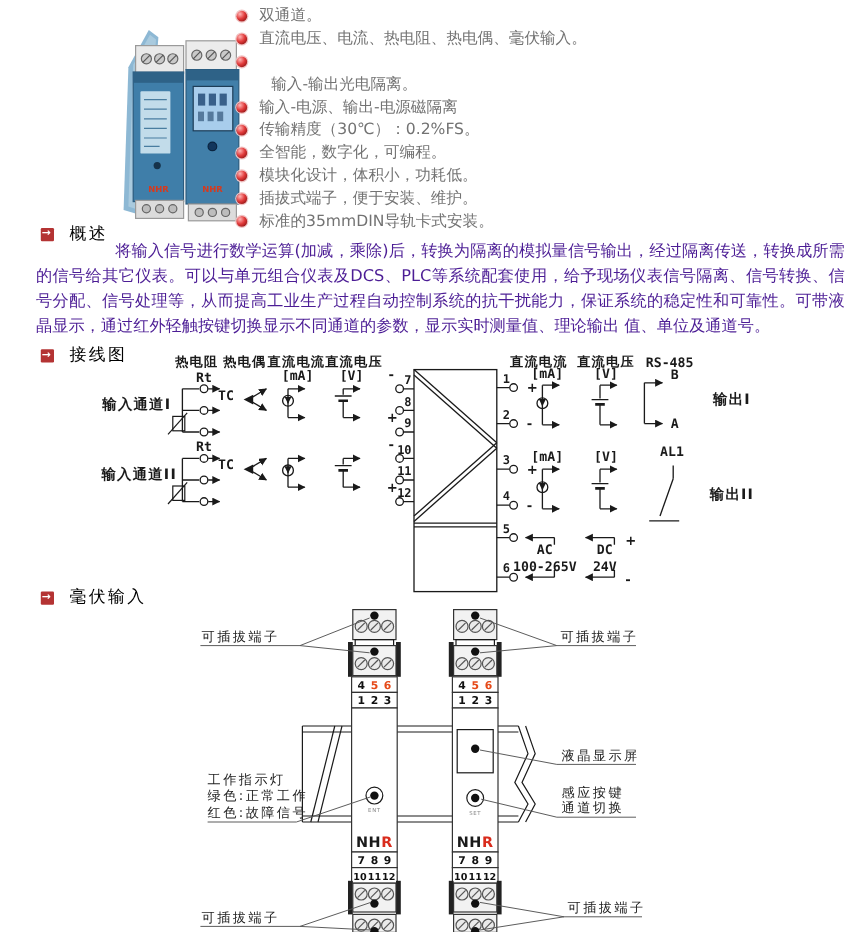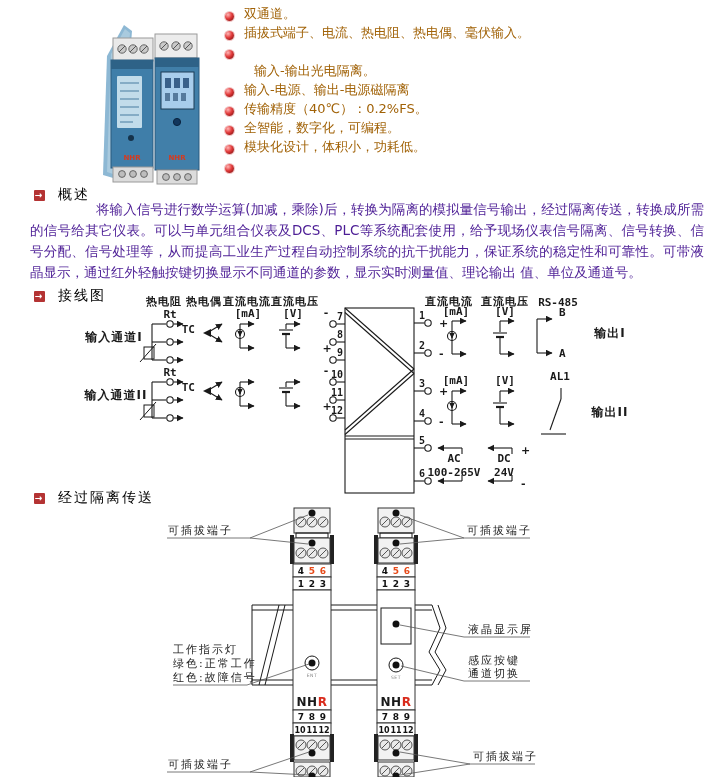--- a/index.html
+++ b/index.html
@@ -1,21 +1,21 @@
 <!DOCTYPE html>
 <html><head>
 <meta charset="utf-8">
 <style>
   html,body{margin:0;padding:0;background:#fff;}
   .page{position:relative;width:715px;height:777px;background:#fff;overflow:hidden;
         font-family:"DejaVu Sans",sans-serif;color:#111;}
   .abs{position:absolute;}
   
   .features{left:197px;top:4px;width:515px;}
-  .feat-li{display:flex;align-items:center;height:19px;line-height:19px;font-size:13px;color:#a16207;margin-left:28px;}
+  .feat-li{display:flex;align-items:flex-start;height:19px;line-height:19px;font-size:13px;color:#737373;}
   .feat-li .dot{flex:0 0 9px;width:9px;height:9px;margin:5px 10px 0 0;border-radius:50%;
     background:radial-gradient(circle at 33% 30%, #ffb5b5, #e23c3c 45%, #7c0808 95%);
     box-shadow:0 0 0 1px #f0c4c4;}
   .feat-li.cont .dot{visibility:hidden;}
   .feat-li.cont{padding-left:10px;}
   
   .sec-head{display:flex;align-items:center;font-size:14px;color:#000;letter-spacing:2px;}
   .sec-ico{width:11px;height:11px;background:#b43333;color:#fff;font-size:9px;line-height:11px;
     text-align:center;margin-right:13px;font-weight:bold;border-radius:1px;}
   
@@ -100,47 +100,52 @@
     </g>
   </svg>
 
   <div class="abs features">
     <div class="feat-li">
         <span class="dot"></span>
         <span>双通道。</span>
       </div>
     <div class="feat-li">
         <span class="dot"></span>
-        <span>插拔式端子、电流、热电阻、热电偶、毫伏输入。</span>
+        <span>直流电压、电流、热电阻、热电偶、毫伏输入。</span>
       </div>
     <div class="feat-li">
         <span class="dot"></span>
       </div>
     <div class="feat-li cont">
         <span class="dot"></span>
         <span>输入-输出光电隔离。</span>
       </div>
     <div class="feat-li">
         <span class="dot"></span>
         <span>输入-电源、输出-电源磁隔离</span>
       </div>
     <div class="feat-li">
         <span class="dot"></span>
-        <span>传输精度（40℃）：0.2%FS。</span>
+        <span>传输精度（30℃）：0.2%FS。</span>
       </div>
     <div class="feat-li">
         <span class="dot"></span>
         <span>全智能，数字化，可编程。</span>
       </div>
     <div class="feat-li">
         <span class="dot"></span>
         <span>模块化设计，体积小，功耗低。</span>
       </div>
     <div class="feat-li">
         <span class="dot"></span>
+        <span>插拔式端子，便于安装、维护。</span>
+      </div>
+    <div class="feat-li">
+        <span class="dot"></span>
+        <span>标准的35mmDIN导轨卡式安装。</span>
       </div>
   </div>
 
   <div class="abs sec-head" style="left:34px;top:186px">
     <span class="sec-ico">→</span>
     <span>概述</span>
   </div>
   <div class="abs overview-body">将输入信号进行数学运算(加减，乘除)后，转换为隔离的模拟量信号输出，经过隔离传送，转换成所需的信号给其它仪表。可以与单元组合仪表及DCS、PLC等系统配套使用，给予现场仪表信号隔离、信号转换、信号分配、信号处理等，从而提高工业生产过程自动控制系统的抗干扰能力，保证系统的稳定性和可靠性。可带液晶显示，通过红外轻触按键切换显示不同通道的参数，显示实时测量值、理论输出 值、单位及通道号。</div>
 
   <div class="abs sec-head" style="left:34px;top:287px">
@@ -368,21 +373,21 @@
       <line class="ln" x1="482" y1="185" x2="482" y2="179"></line>
       <text class="lat" x="474" y="166" text-anchor="middle">DC</text>
       <text class="lat" x="474" y="180" text-anchor="middle">24V</text>
       <text class="sgn" x="491" y="158">+</text>
       <text class="sgn" x="491" y="191">-</text>
     </g>
   </svg>
 
   <div class="abs sec-head" style="left:34px;top:489px">
     <span class="sec-ico">→</span>
-    <span>经过隔离传送</span>
+    <span>毫伏输入</span>
   </div>
 
   <svg class="abs" style="left:30px;top:500px" width="680" height="277" viewBox="0 0 680 277">
     <defs>
       <g id="screw">
         <circle r="5" fill="#eaeaea" stroke="#555" stroke-width="1"></circle>
         <line x1="-3" y1="3" x2="3" y2="-3" stroke="#555" stroke-width="1"></line>
       </g>
     </defs>
 

